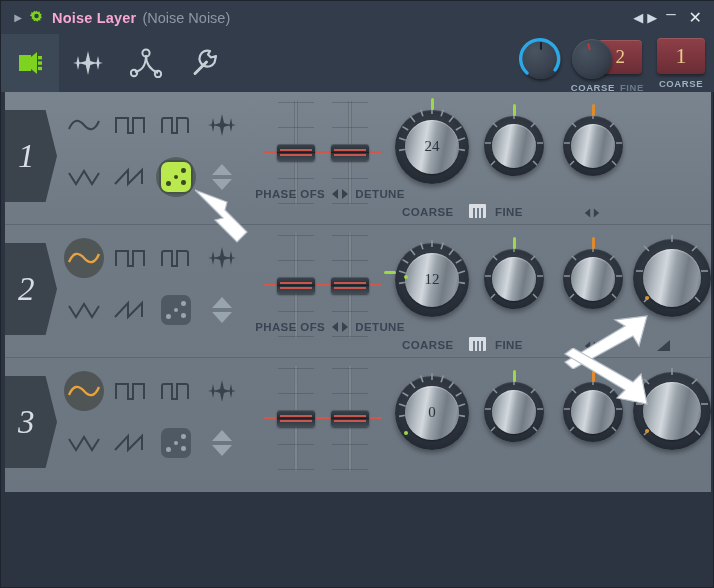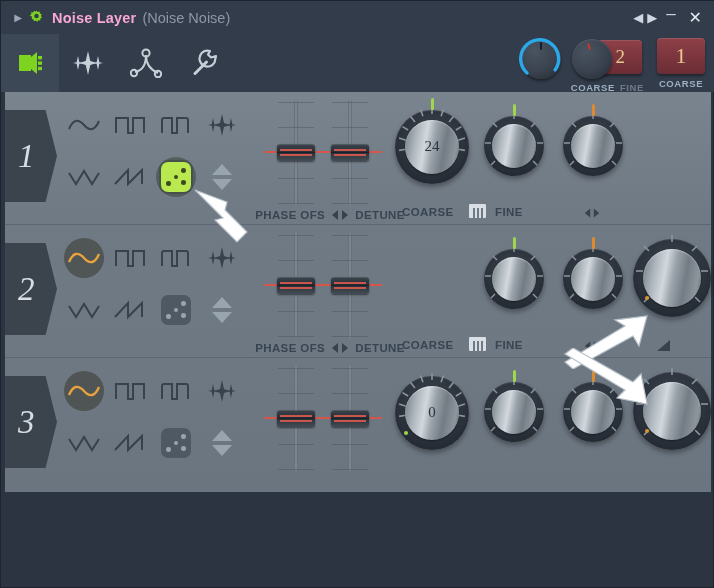--- a/index.html
+++ b/index.html
@@ -103,21 +103,21 @@
   .tick { position:absolute; left:10px; width:36px; height:1px;
      background:rgba(60,70,80,.35); }
   .sl-red { position:absolute; left:-4px; width:64px; height:1.5px;
      background:#d4564a; top:51px; }
   .sl-handle { position:absolute; left:9px; top:44px; width:38px; height:17px;
      border-radius:3px;
      background:linear-gradient(180deg,#3c444d 0%,#272e36 45%,#1a2029 50%,#2c343c 55%,#434b54 100%);
      box-shadow:0 1px 2px rgba(0,0,0,.5), inset 0 1px 0 rgba(255,255,255,.12); }
   .sl-handle .hl { position:absolute; left:3px; width:32px; height:1.5px;
      background:#c8564c; }
-  .sl-labels { position:absolute; left:245px; top:117px; width:160px;
+  .sl-labels { position:absolute; left:245px; top:96px; width:160px;
      display:flex; align-items:center; justify-content:center; }
   .sl-labels .t { font-size:11.5px; font-weight:bold; color:#384452;
      letter-spacing:.4px; }
 
   
   .knobs { position:absolute; left:390px; top:10px; width:316px; height:122px; }
   .kn { position:absolute; top:8px; }
   .kn .ring { border-radius:50%; position:relative;
      background:radial-gradient(circle at 50% 40%, #3f4751 0%, #2a313a 60%, #191f27 100%);
      box-shadow:0 3px 5px rgba(0,0,0,.35), inset 0 1px 1px rgba(255,255,255,.07); }
@@ -493,20 +493,44 @@
       </div>
       <div class="sl-labels">
         <div class="t">PHASE OFS</div>
         <svg width="20" height="12" viewBox="0 0 20 12" style="margin:0 5px;">
           <path fill="#39424c" d="M8 1 L8 11 L2 6 Z M12 1 L12 11 L18 6 Z"></path>
         </svg>
         <div class="t">DETUNE</div>
       </div>
 
       <div class="knobs">
+        <div class="kn" style="left:0;">
+          <div class="ring" style="width:74px;height:74px;">
+            <svg width="74" height="74" viewBox="0 0 74 74" style="position:absolute;left:-5px;top:-5px;width:84px;height:84px;">
+              <g stroke="#8d959d" stroke-width="1.4">
+                <line x1="37" y1="2" x2="37" y2="8"></line>
+                  <line x1="47" y1="4" x2="45" y2="10"></line>
+                <line x1="56" y1="10" x2="52" y2="15"></line>
+                  <line x1="63" y1="19" x2="58" y2="22"></line>
+                <line x1="66" y1="29" x2="60" y2="31"></line>
+                  <line x1="66" y1="40" x2="60" y2="39"></line>
+                <line x1="8" y1="29" x2="14" y2="31"></line>
+                  <line x1="11" y1="19" x2="16" y2="22"></line>
+                <line x1="18" y1="10" x2="22" y2="15"></line>
+                  <line x1="27" y1="4" x2="29" y2="10"></line>
+                <line x1="8" y1="40" x2="14" y2="39"></line>
+              </g>
+            </svg>
+            <div class="cap" style="left:10px;top:10px;width:54px;height:54px;">
+              <div class="val" style="top:18px;">12</div>
+            </div>
+            <div class="ind green" style="left:-11px;top:28px;height:3px;width:12px;"></div>
+            <div class="leddot green" style="left:9px;top:32px;"></div>
+          </div>
+        </div>
         <div class="kn" style="left:89px;top:14px;">
           <div class="ring" style="width:60px;height:60px;">
             <svg width="74" height="74" viewBox="0 0 74 74" style="position:absolute;left:-7px;top:-7px;">
               <g stroke="#8d959d" stroke-width="1.5">
                 <line x1="37" y1="4" x2="37" y2="10"></line>
                   <line x1="58" y1="14" x2="54" y2="18"></line>
                 <line x1="66" y1="34" x2="60" y2="34"></line>
                   <line x1="60" y1="56" x2="56" y2="52"></line>
                 <line x1="16" y1="14" x2="20" y2="18"></line>
                   <line x1="8" y1="34" x2="14" y2="34"></line>

